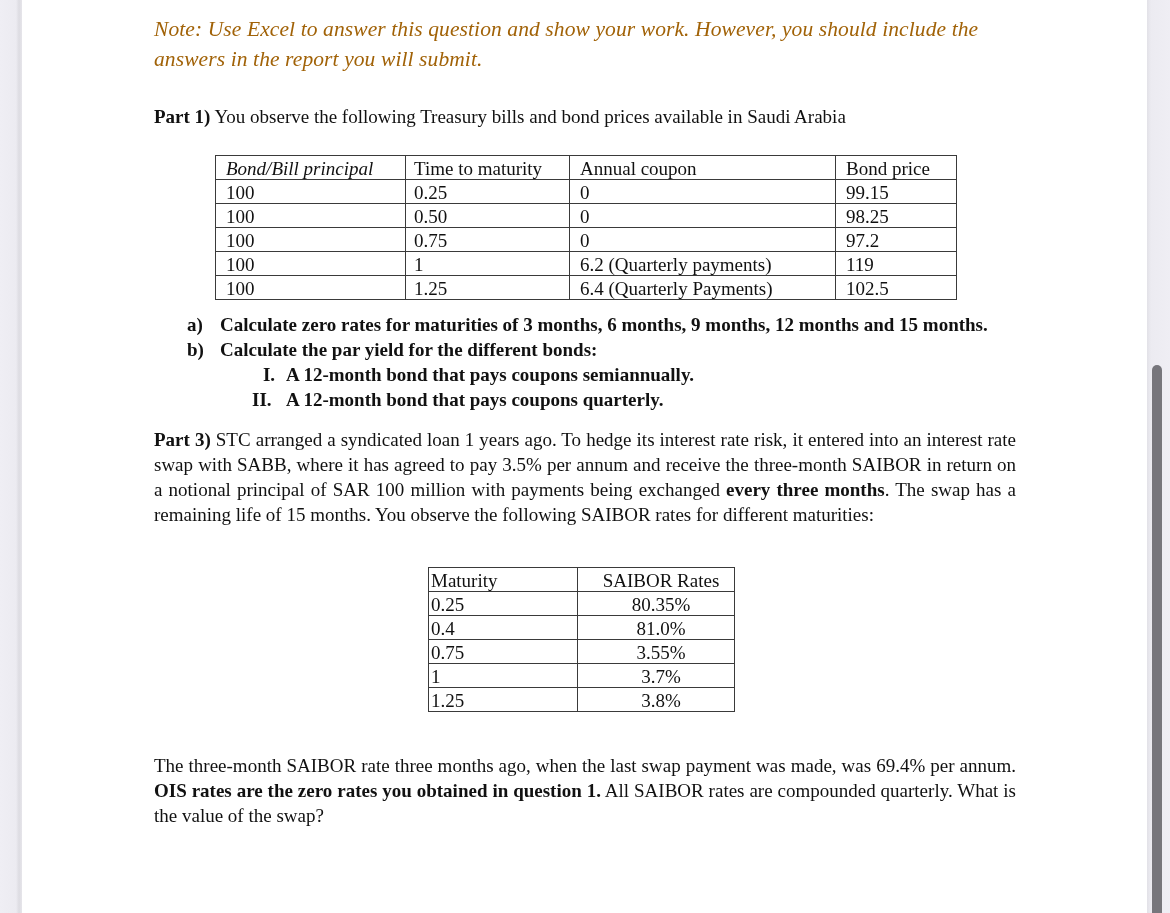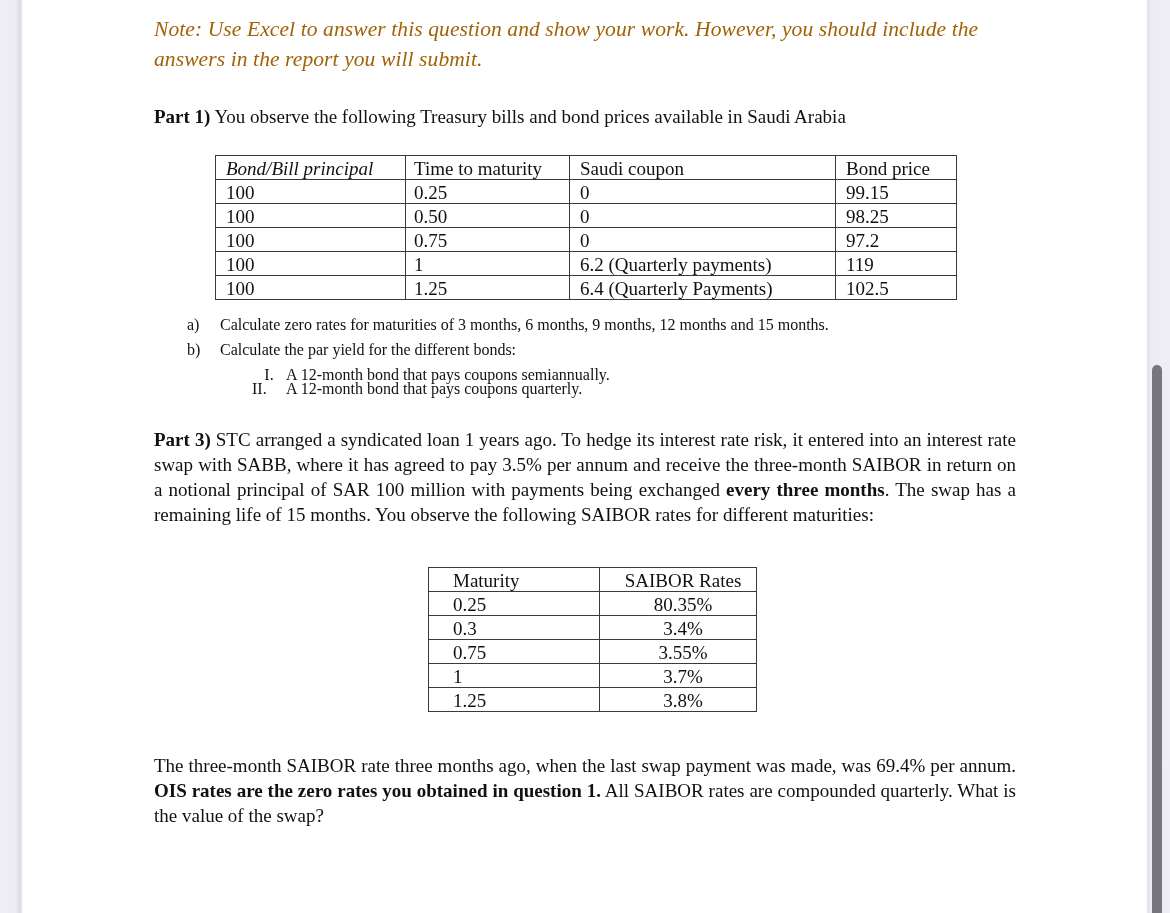--- a/index.html
+++ b/index.html
@@ -77,52 +77,53 @@
     }
     .bond-table { left: 215px; top: 155px; border-radius: 15px; }
     .bond-table .c1 { width: 179px; }
     .bond-table .c2 { width: 155px; padding-left: 8px; margin-top: 48px; }
     .bond-table .c3 { width: 255px; }
     .bond-table .c4 { width: 110px; }
     .italic { font-style: italic; }
 
     .saibor-table { left: 428px; top: 567px; }
     .saibor-table td { height: 23.2px; }
-    .saibor-table .c1 { width: 146px; padding-left: 24px; }
+    .saibor-table .c1 { width: 146px; padding-left: 2px; }
     .saibor-table .c2 { width: 146px; padding-left: 10px; text-align: center; }
 
     .list {
       position: absolute;
-      font-size: 16px;
+      font-size: 19px;
       line-height: 25px;
+      font-weight: bold;
     }
     .list-a { left: 187px; top: 312px; }
     .list-b { left: 187px; top: 337px; }
     .list .marker { display: inline-block; width: 33px; }
     .sub-i { left: 252px; top: 362px; text-align: center; }
-    .sub-ii { left: 252px; top: 376px; }
+    .sub-ii { left: 252px; top: 387px; }
     .sub-list .marker { display: inline-block; width: 34px; }
   </style>
 </head>
 <body>
 
 <div class="gutter-left"></div>
 
 <div class="page"></div>
 
 <div class="note">Note: Use Excel to answer this question and show your work. However, you should include the answers in the report you will submit.</div>
 
 <div class="para part1-intro"><b>Part 1)</b><span> You observe the following Treasury bills and bond prices available in Saudi Arabia</span></div>
 
 <table class="grid bond-table">
   <tbody>
       <tr>
     <td class="c1 italic">Bond/Bill principal</td>
     <td class="c2">Time to maturity</td>
-    <td class="c3">Saudi coupon</td>
+    <td class="c3">Annual coupon</td>
     <td class="c4">Bond price</td>
   </tr>
   <tr>
     <td class="c1">100</td>
     <td class="c2">0.25</td>
     <td class="c3">0</td>
     <td class="c4">99.15</td>
   </tr>
   <tr>
     <td class="c1">100</td>
@@ -162,22 +163,22 @@
   <tbody>
       <tr>
     <td class="c1">Maturity</td>
     <td class="c2">SAIBOR Rates</td>
   </tr>
   <tr>
     <td class="c1">0.25</td>
     <td class="c2">80.35%</td>
   </tr>
   <tr>
-    <td class="c1">0.3</td>
-    <td class="c2">3.4%</td>
+    <td class="c1">0.4</td>
+    <td class="c2">81.0%</td>
   </tr>
   <tr>
     <td class="c1">0.75</td>
     <td class="c2">3.55%</td>
   </tr>
   <tr>
     <td class="c1">1</td>
     <td class="c2">3.7%</td>
   </tr>
   <tr>

